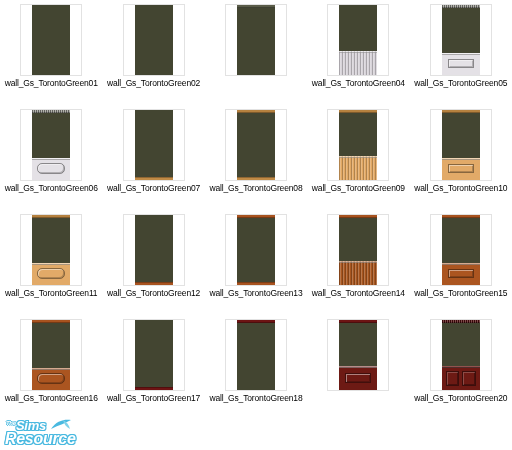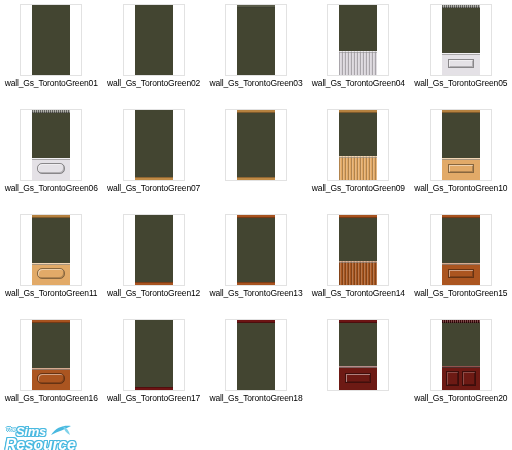--- a/index.html
+++ b/index.html
@@ -91,21 +91,21 @@
   }
   
   #footer{
     position:absolute;
     left:0;bottom:0;
     width:512px;height:34px;
     background:#ffffff;
   }
   #logo{
     position:absolute;
-    left:4px;top:8px;
+    left:4px;top:2px;
     width:68px;height:26px;
   }
   .logo-word{
     position:absolute;
     color:#ffffff;
     font-weight:bold;
     font-style:italic;
     font-family:"Liberation Sans", sans-serif;
     letter-spacing:-0.3px;
     text-shadow:
@@ -151,21 +151,20 @@
           </div>
           <div class="label">wall_Gs_TorontoGreen02</div>
         </div>
         <div class="cell">
           <div class="card">
             <div class="wall">
               <div class="base" style="background: rgb(67, 69, 49);"></div>
               <div class="toptrim" style="height: 3px; background: rgb(90, 92, 72); border-bottom: 1px solid rgba(0, 0, 0, 0.3);"></div>
             </div>
           </div>
-          <div class="label">wall_Gs_TorontoGreen03</div>
         </div>
         <div class="cell">
           <div class="card">
             <div class="wall">
               <div class="base" style="background: rgb(67, 69, 49);"></div>
               <div class="wains" style="height: 34%; background: repeating-linear-gradient(to right, rgba(0, 0, 0, 0.22) 0px, rgba(0, 0, 0, 0.22) 1px, rgba(255, 255, 255, 0.2) 1px, rgba(255, 255, 255, 0.2) 2px, rgba(0, 0, 0, 0) 2px, rgba(0, 0, 0, 0) 3px) rgb(216, 212, 218);">
                 <div class="panel" style="left: 0px; top: 0px; width: 100%; height: 2px; background: rgba(255, 255, 255, 0.45); border-bottom: 1px solid rgba(0, 0, 0, 0.25);"></div>
               </div>
             </div>
           </div>
@@ -209,20 +208,21 @@
           <div class="label">wall_Gs_TorontoGreen07</div>
         </div>
         <div class="cell">
           <div class="card">
             <div class="wall">
               <div class="base" style="background: rgb(67, 69, 49);"></div>
               <div class="toptrim" style="height: 3px; background: rgb(181, 129, 63); border-bottom: 1px solid rgba(0, 0, 0, 0.3);"></div>
               <div class="bottrim" style="height: 3px; background: rgb(192, 138, 69); border-top: 1px solid rgba(0, 0, 0, 0.25);"></div>
             </div>
           </div>
+          <div class="label">wall_Gs_TorontoGreen08</div>
         </div>
         <div class="cell">
           <div class="card">
             <div class="wall">
               <div class="base" style="background: rgb(67, 69, 49);"></div>
               <div class="toptrim" style="height: 3px; background: rgb(181, 129, 63); border-bottom: 1px solid rgba(0, 0, 0, 0.3);"></div>
               <div class="wains" style="height: 34%; background: repeating-linear-gradient(to right, rgba(0, 0, 0, 0.22) 0px, rgba(0, 0, 0, 0.22) 1px, rgba(255, 255, 255, 0.2) 1px, rgba(255, 255, 255, 0.2) 2px, rgba(0, 0, 0, 0) 2px, rgba(0, 0, 0, 0) 3px) rgb(226, 168, 99);">
                 <div class="panel" style="left: 0px; top: 0px; width: 100%; height: 2px; background: rgba(255, 255, 255, 0.45); border-bottom: 1px solid rgba(0, 0, 0, 0.25);"></div>
               </div>
             </div>

